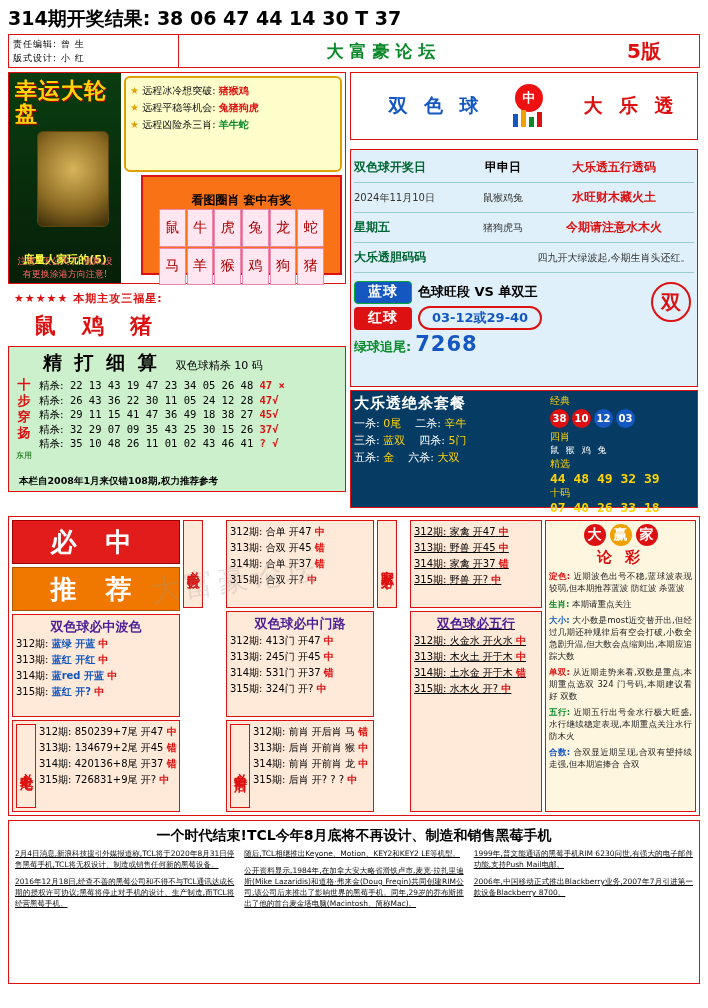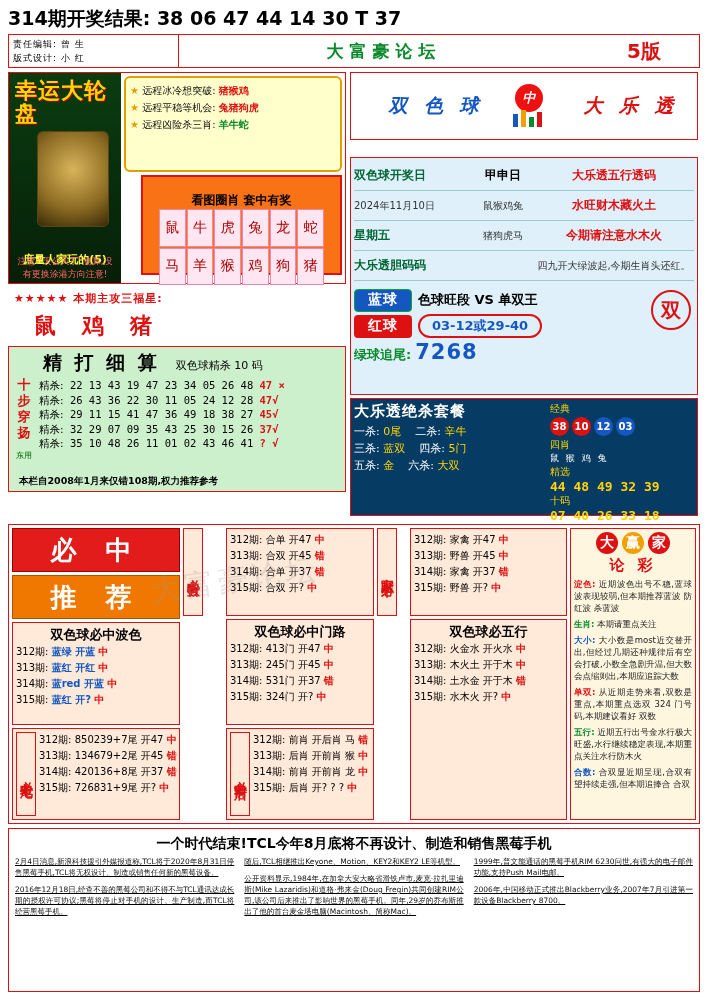--- a/index.html
+++ b/index.html
@@ -268,22 +268,21 @@
   }
 
   
   .blue-head {
     border: 1px solid #d11;
     background: #fff;
     height: 68px;
     display: flex;
     align-items: center;
     position: relative;
-    margin-bottom: 17px;
-    font-style: italic;
+    margin-bottom: 9px;
   }
   .bh-left {
     width: 160px;
     text-align: center;
     font-size: 19px;
     font-weight: bold;
     color: #1557c0;
     letter-spacing: 5px;
     padding-left: 10px;
   }
@@ -407,21 +406,21 @@
     gap: 3px;
     margin-top: 8px;
     border: 1px solid #d11;
     padding: 3px;
     height: 300px;
   }
   .mb-col1 { width: 168px; display: flex; flex-direction: column; gap: 3px;}
   .mb-col2 { width: 40px; }
   .mb-col3 { width: 148px; }
   .mb-col4 { width: 30px; }
-  .mb-col5 { width: 157px; }
+  .mb-col5 { width: 132px; text-decoration: underline; }
   .mb-col6 { flex: 1; }
 
   .bigred {
     background: #e21b1b;
     color: #fff;
     font-size: 26px;
     font-weight: bold;
     letter-spacing: 10px;
     display: flex; align-items: center; justify-content: center;
     height: 44px;
@@ -440,21 +439,21 @@
   .subbox {
     border: 1px solid #d11;
     background: #ffe9d8;
     padding: 3px;
     flex: 1;
   }
   .sb-title {
     text-align: center;
     font-size: 13px;
     font-weight: bold;
-    color: #000000;
+    color: #4c1d95;
     line-height: 18px;
   }
   .sb-line {
     font-size: 10px;
     line-height: 16px;
     white-space: nowrap;
   }
   .sb-line .blue { color: #1557c0; font-weight: bold; }
   .sb-line .red { color: #d11; font-weight: bold; }
   .vert-label {

